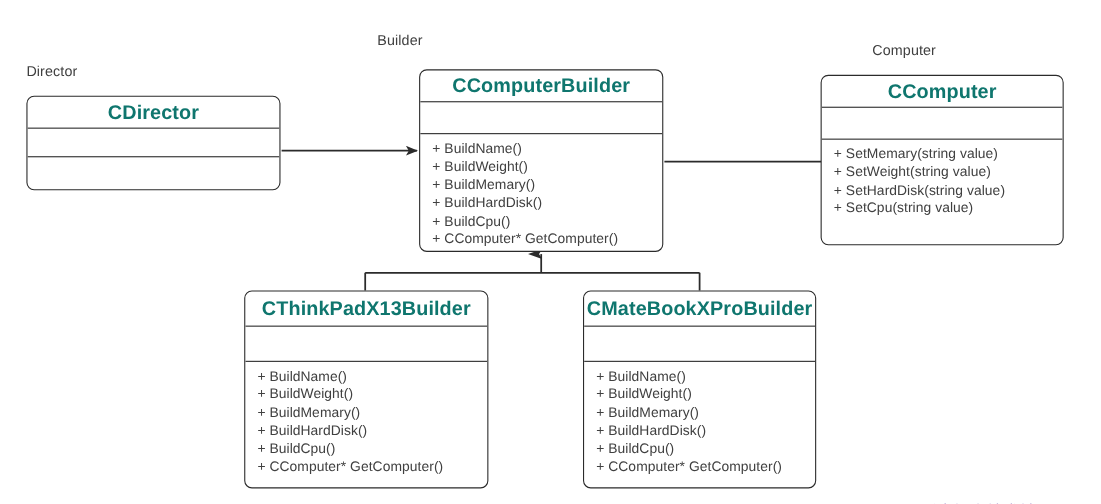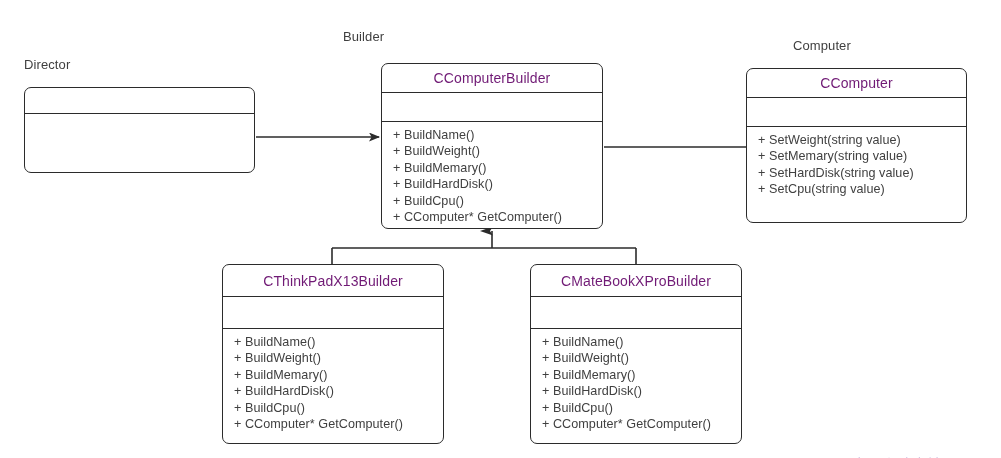--- a/index.html
+++ b/index.html
@@ -29,23 +29,23 @@
     box-sizing: border-box;
     border: 1.6px solid #2b2b2b;
     border-radius: 7px;
     background: #ffffff;
     overflow: hidden;
   }
   .uml-title {
     box-sizing: border-box;
     width: 100%;
     text-align: center;
-    font-weight: normal;
-    font-size: 14px;
-    color: #701a75;
+    font-weight: bold;
+    font-size: 18px;
+    color: #0f766e;
     border-bottom: 1.6px solid #2b2b2b;
     display: flex;
     align-items: center;
     justify-content: center;
     letter-spacing: 0.1px;
   }
   .uml-attrs {
     box-sizing: border-box;
     width: 100%;
     border-bottom: 1.6px solid #2b2b2b;
@@ -113,42 +113,43 @@
 
       <line x1="332" y1="248" x2="636" y2="248" stroke="#2b2b2b" stroke-width="1.6"></line>
 
       <line x1="332" y1="248" x2="332" y2="264" stroke="#2b2b2b" stroke-width="1.6"></line>
 
       <line x1="636" y1="248" x2="636" y2="264" stroke="#2b2b2b" stroke-width="1.6"></line>
     </g>
   </svg>
 
   <div class="uml-box" style="left: 24px; top: 87px; width: 231px; height: 86px;">
+    <div class="uml-title" style="height: 29px;">CDirector</div>
     <div class="uml-attrs" style="height: 26px;"></div>
   </div>
 
   <div class="uml-box" style="left: 381px; top: 63px; width: 222px; height: 166px;">
     <div class="uml-title" style="height: 29px;">CComputerBuilder</div>
     <div class="uml-attrs" style="height: 29px;"></div>
     <div class="uml-ops">
         <div class="op-line">+ BuildName()</div>
         <div class="op-line">+ BuildWeight()</div>
         <div class="op-line">+ BuildMemary()</div>
         <div class="op-line">+ BuildHardDisk()</div>
         <div class="op-line">+ BuildCpu()</div>
         <div class="op-line">+ CComputer* GetComputer()</div>
       </div>
   </div>
 
   <div class="uml-box" style="left: 746px; top: 68px; width: 221px; height: 155px;">
     <div class="uml-title" style="height: 29px;">CComputer</div>
     <div class="uml-attrs" style="height: 29px;"></div>
     <div class="uml-ops">
+        <div class="op-line">+ SetMemary(string value)</div>
         <div class="op-line">+ SetWeight(string value)</div>
-        <div class="op-line">+ SetMemary(string value)</div>
         <div class="op-line">+ SetHardDisk(string value)</div>
         <div class="op-line">+ SetCpu(string value)</div>
       </div>
   </div>
 
   <div class="uml-box" style="left: 222px; top: 264px; width: 222px; height: 180px;">
     <div class="uml-title" style="height: 32px;">CThinkPadX13Builder</div>
     <div class="uml-attrs" style="height: 32px;"></div>
     <div class="uml-ops">
         <div class="op-line">+ BuildName()</div>

